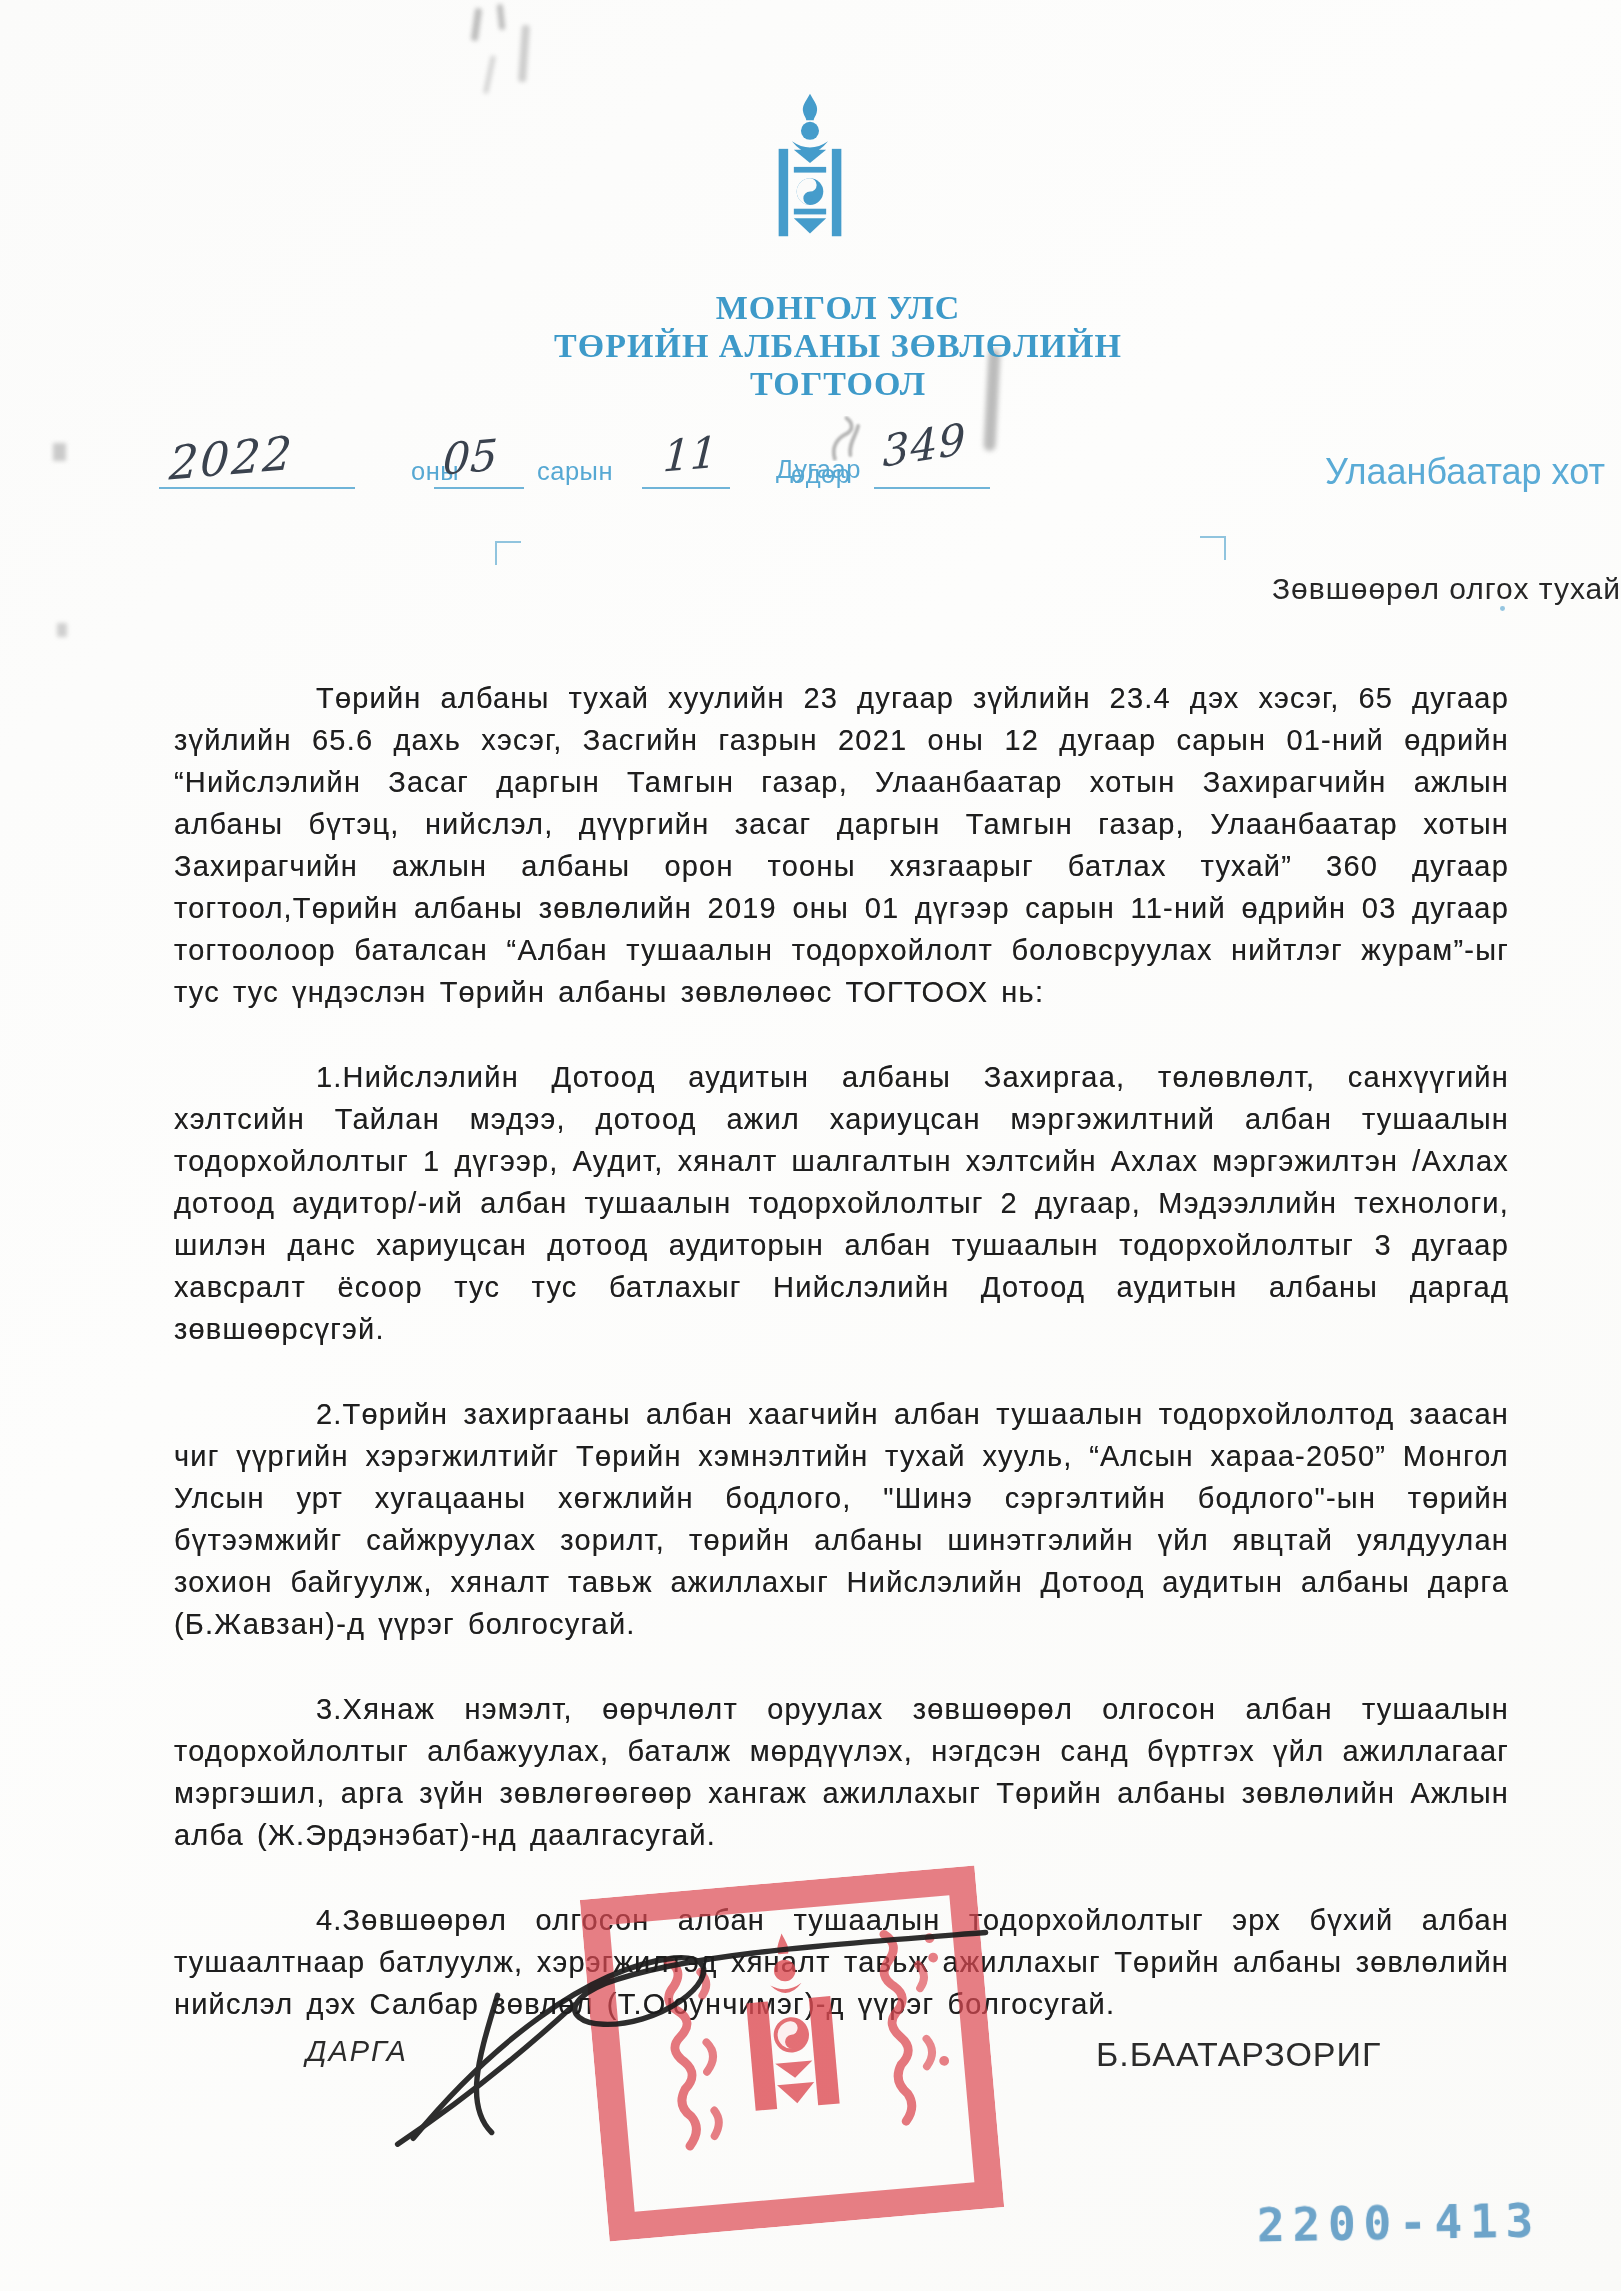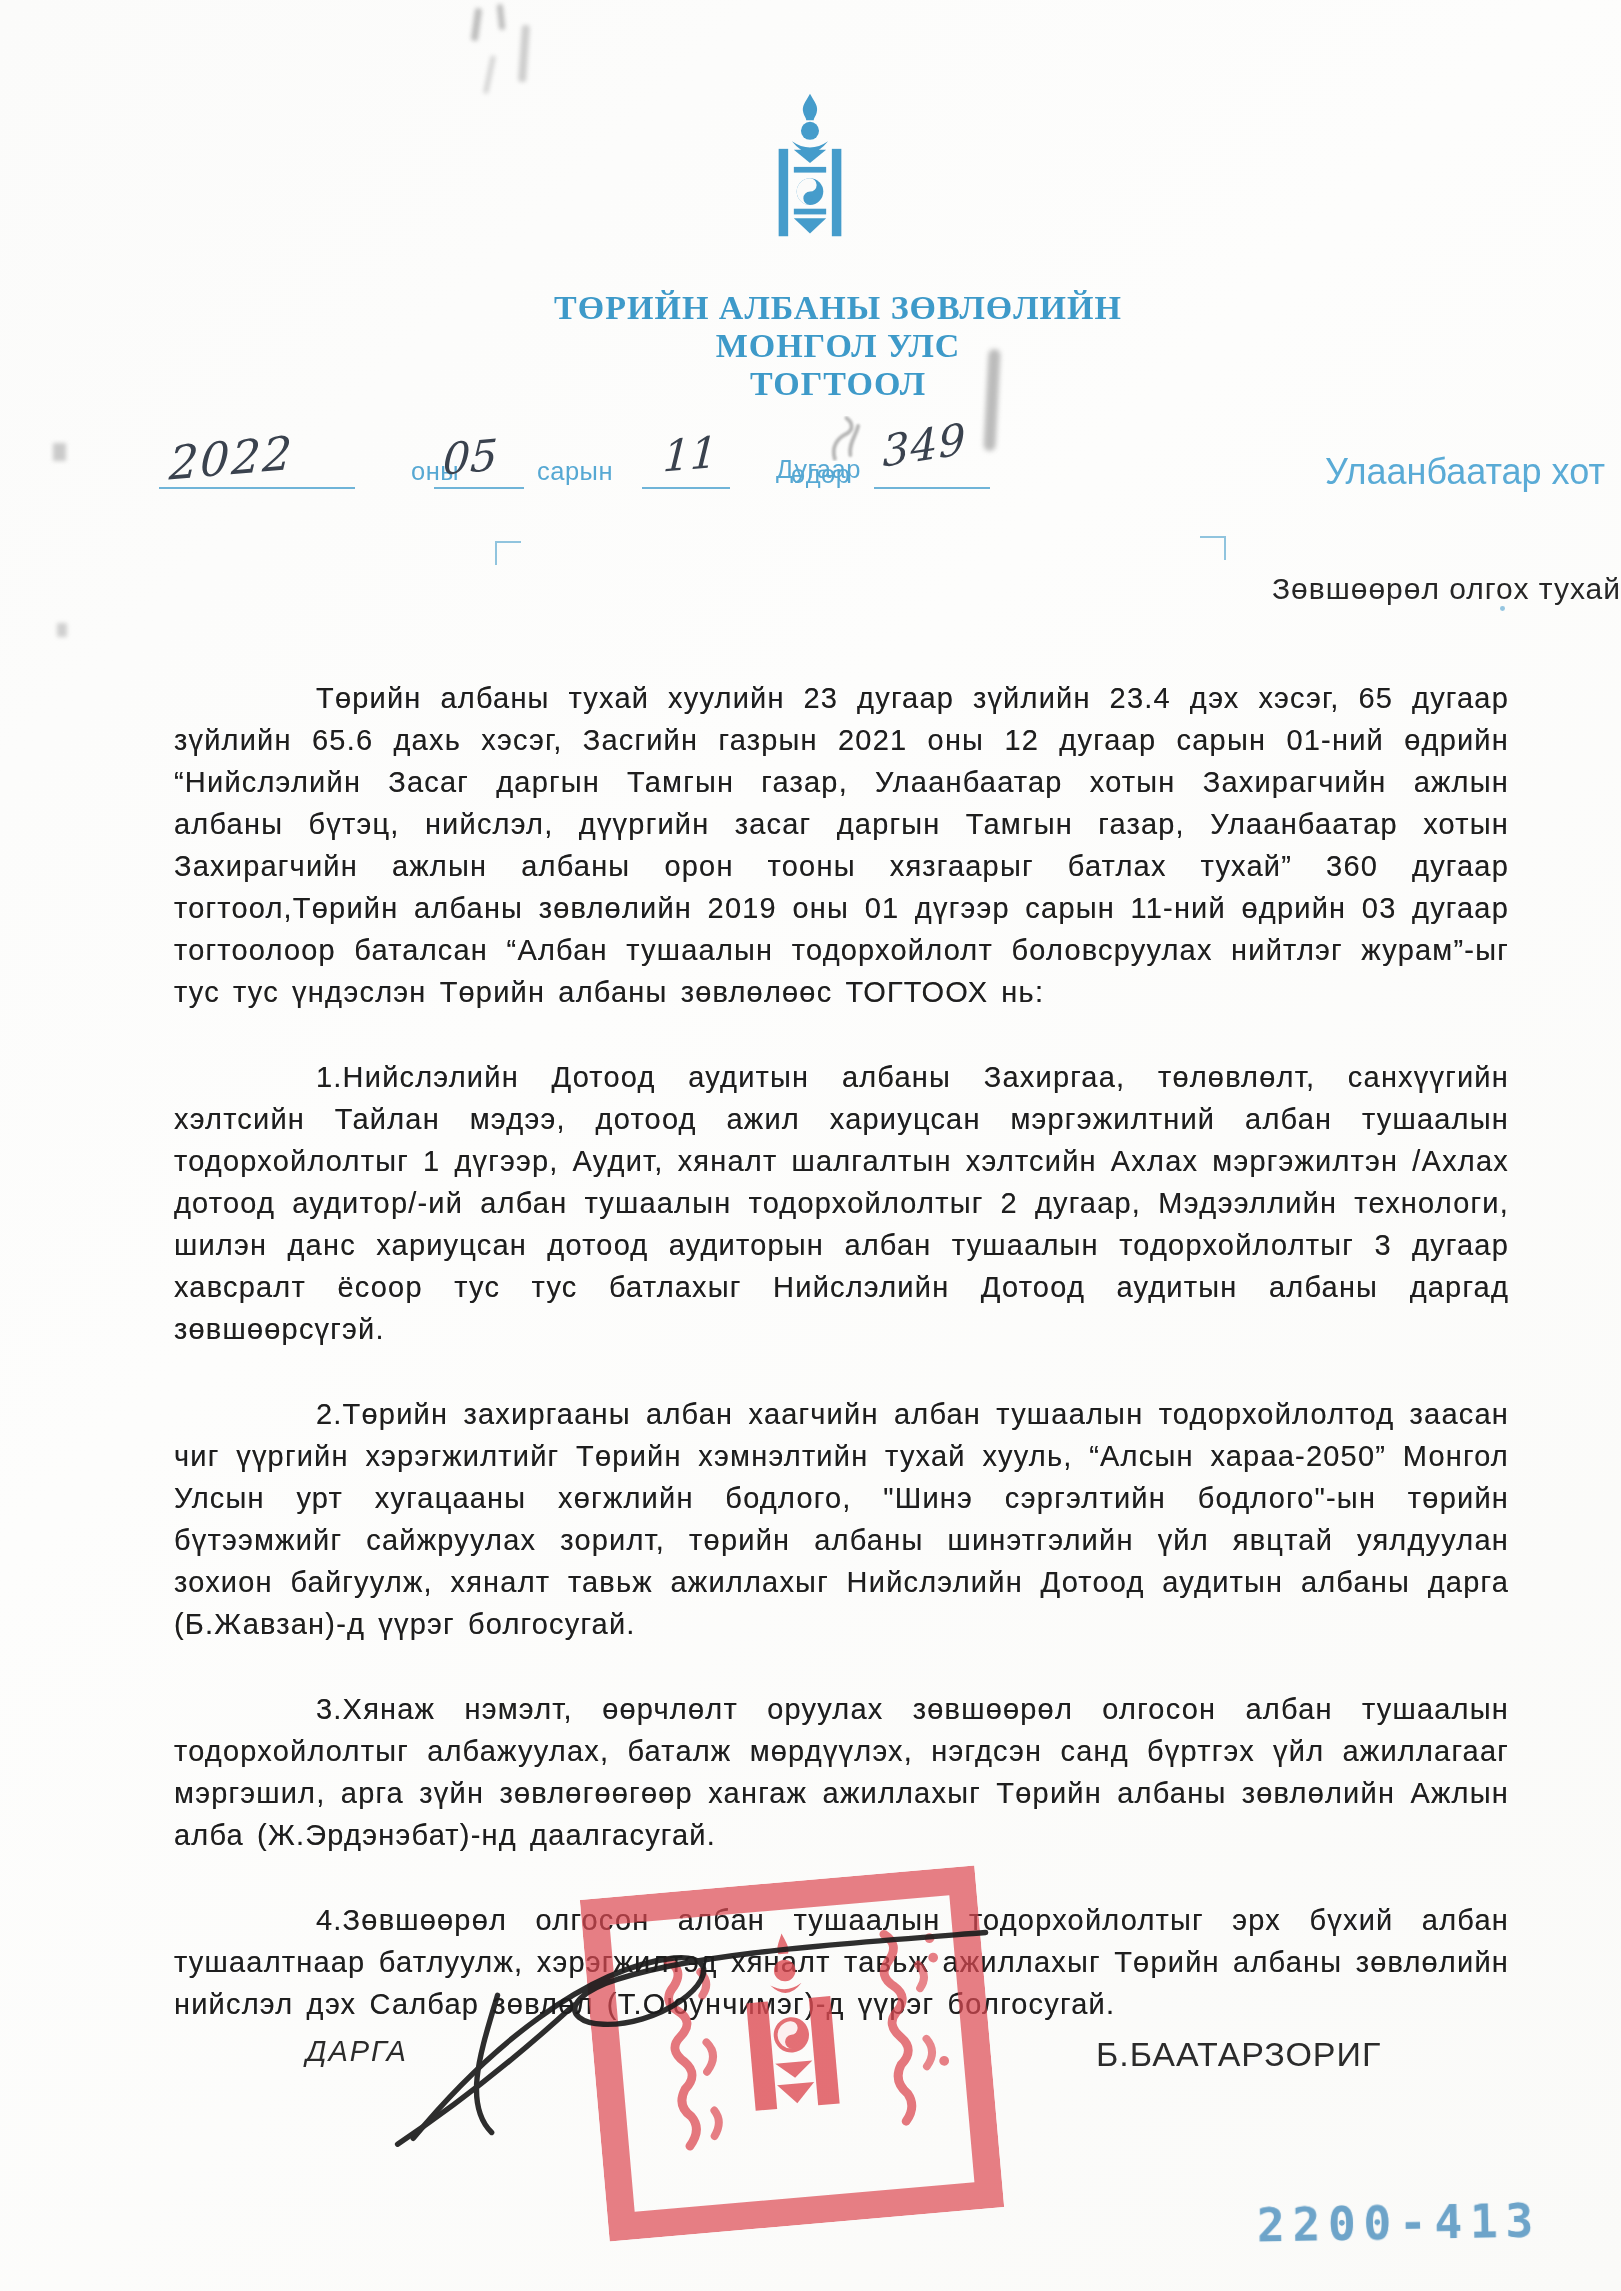--- a/index.html
+++ b/index.html
@@ -102,22 +102,22 @@
       <circle cx="40" cy="103" r="14"></circle>
       <path d="M40 89 A14 14 0 0 0 40 117 A7 7 0 0 1 40 103 A7 7 0 0 0 40 89 Z" fill="#fbfbfa"></path>
       <circle cx="40" cy="96" r="2.6" fill="#fbfbfa"></circle>
       <circle cx="40" cy="110" r="2.6" fill="#459ccb"></circle>
       <rect x="23" y="121" width="34" height="6"></rect>
       <polygon points="23,131 57,131 40,147"></polygon>
     </g>
   </svg>
 
   <div class="org-header">
+    <div>МОНГОЛ УЛС</div>
     <div>ТӨРИЙН АЛБАНЫ ЗӨВЛӨЛИЙН</div>
-    <div>МОНГОЛ УЛС</div>
     <div>ТОГТООЛ</div>
   </div>
 
   <span class="hand hand-year">2022</span>
   <div class="blank-line" style="left:159px;top:487px;width:196px;"></div>
   <span class="dateline-label" style="left:363px;top:457px;margin-left:48px;">оны</span>
   <span class="hand hand-month">05</span>
   <div class="blank-line" style="left:434px;top:487px;width:90px;"></div>
   <span class="dateline-label" style="left:537px;top:457px;">сарын</span>
   <span class="hand hand-day">11</span>

